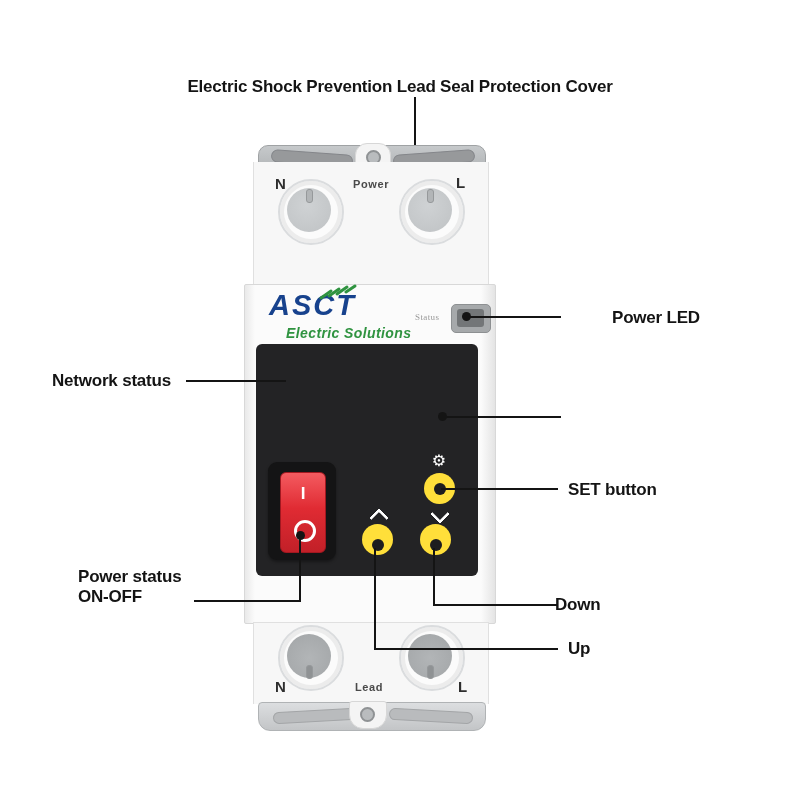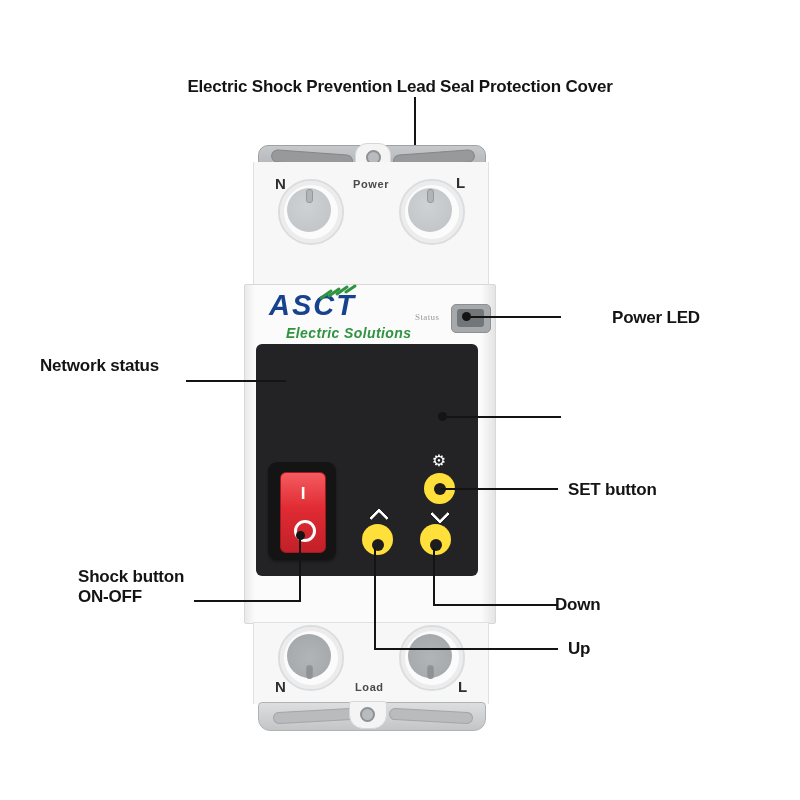--- a/index.html
+++ b/index.html
@@ -132,21 +132,21 @@
   <div class="tblock" style="left:253px;top:622px;width:234px;height:81px;border-bottom:none;">
     <div class="term-outer" style="left:24px;top:2px;">
       <div class="term-inner" style="background:radial-gradient(circle at 50% 55%,#b2b5b7,#a2a5a7);"></div>
       <div class="screw" style="left:26px;top:38px;background:#8f9294;"></div>
     </div>
     <div class="term-outer" style="left:145px;top:2px;">
       <div class="term-inner" style="background:radial-gradient(circle at 50% 55%,#b2b5b7,#a2a5a7);"></div>
       <div class="screw" style="left:26px;top:38px;background:#8f9294;"></div>
     </div>
     <div class="tlabel" style="left:21px;top:55px;">N</div>
-    <div class="tsmall" style="left:101px;top:58px;">Load</div>
+    <div class="tsmall" style="left:101px;top:58px;">Lead</div>
     <div class="tlabel" style="left:204px;top:55px;">L</div>
   </div>
 
   <div class="bot-cover">
     <div class="bcover-slot" style="left:14px;top:7px;width:82px;transform:rotate(-3deg);"></div>
     <div class="bcover-slot" style="left:130px;top:7px;width:82px;transform:rotate(3deg);"></div>
   </div>
   <div class="seal-tab" style="left:349px;top:701px;width:36px;height:26px;border-radius:3px 3px 14px 14px;">
     <div class="seal-hole" style="left:10px;top:5px;"></div>
   </div>
@@ -164,23 +164,23 @@
   <div class="cline" style="left:433px;top:548px;width:2px;height:58px;"></div>
   <div class="cline" style="left:433px;top:604px;width:125px;height:2px;"></div>
 
   <div class="cline" style="left:374px;top:548px;width:2px;height:102px;"></div>
   <div class="cline" style="left:374px;top:648px;width:184px;height:2px;"></div>
 
   <div class="dot" style="left:296px;top:531px;width:9px;height:9px;"></div>
   <div class="cline" style="left:299px;top:535px;width:2px;height:67px;"></div>
   <div class="cline" style="left:194px;top:600px;width:107px;height:2px;"></div>
 
-  <div class="lbl" style="left:40px;top:356px;width:143px;text-align:left;">Network status</div>
+  <div class="lbl" style="left:40px;top:371px;width:143px;text-align:center;">Network status</div>
   <div class="lbl" style="left:78px;top:567px;">
-    <div>Shock button</div>
+    <div>Power status</div>
     <div>ON-OFF</div>
   </div>
   <div class="lbl" style="left:568px;top:308px;margin-left:44px;">Power LED</div>
   <div class="lbl" style="left:568px;top:480px;">SET button</div>
   <div class="lbl" style="left:555px;top:595px;">Down</div>
   <div class="lbl" style="left:568px;top:639px;">Up</div>
 
 </div>
 
 </body></html>

